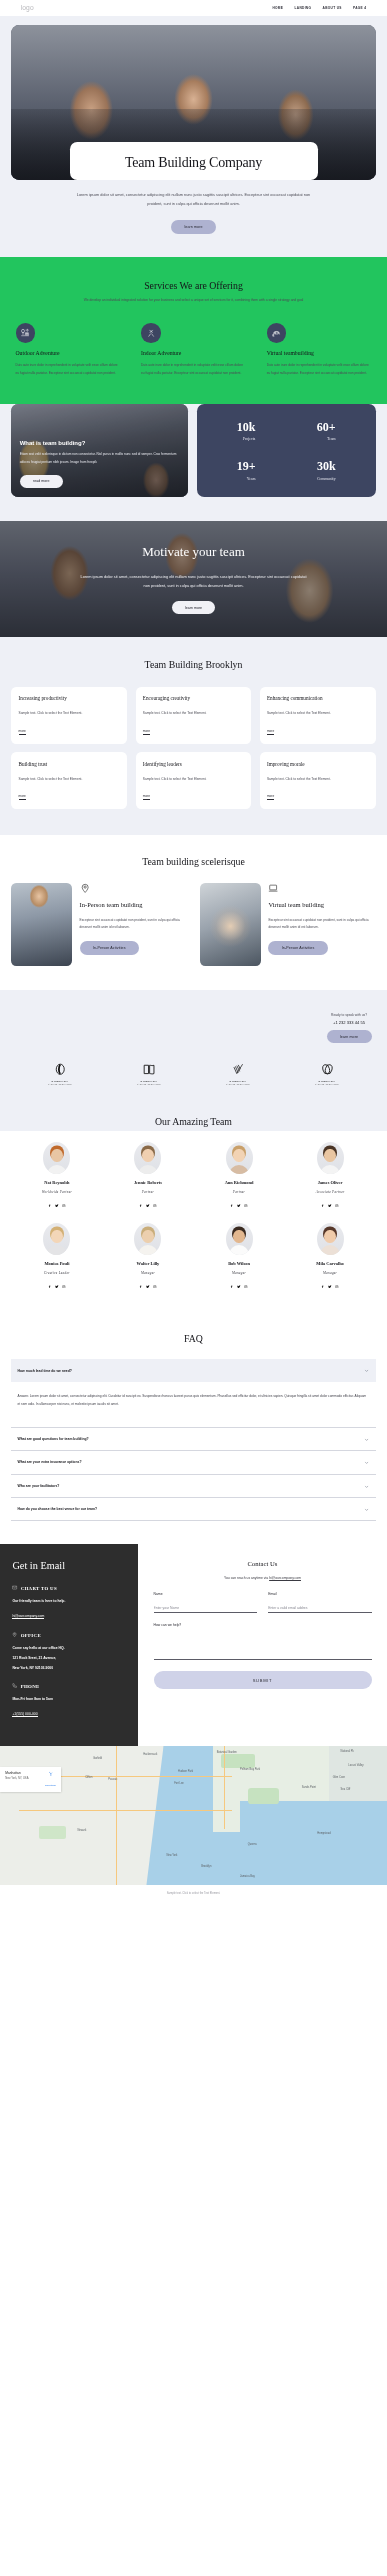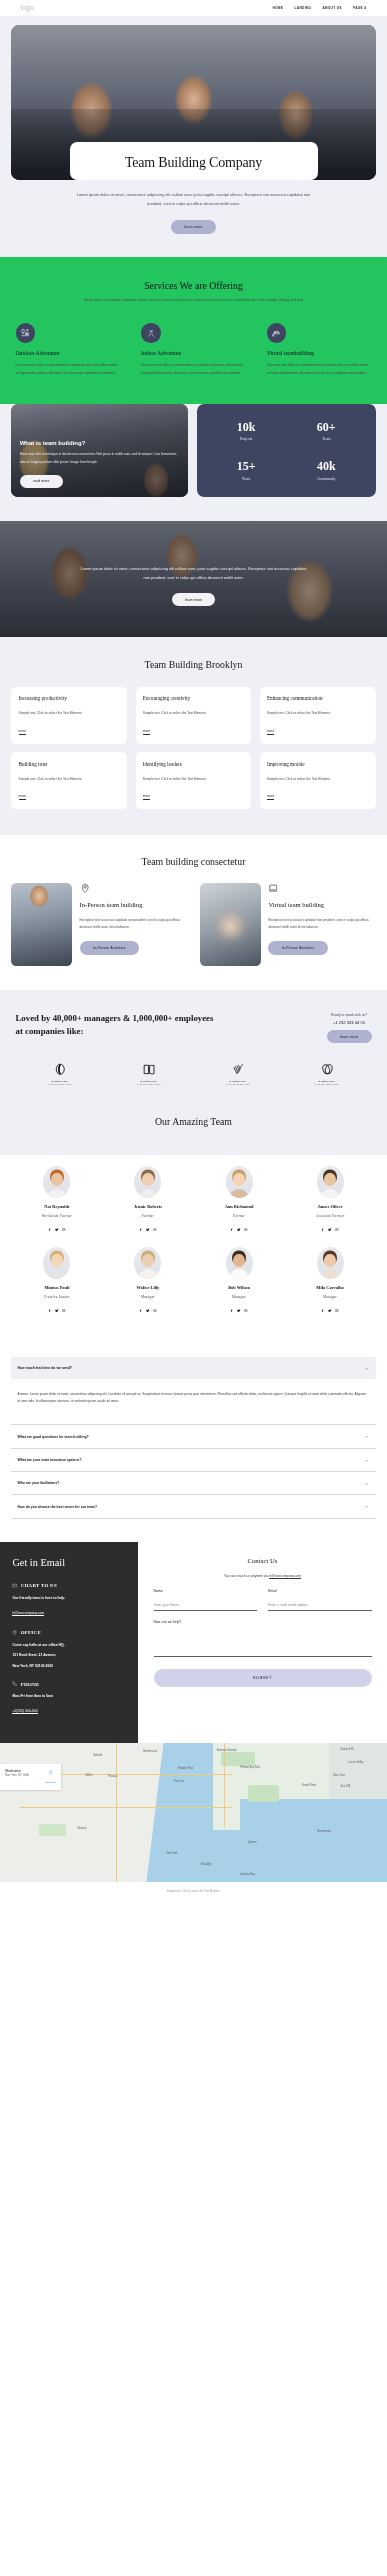--- a/index.html
+++ b/index.html
@@ -203,21 +203,21 @@
   .stats-card {
     flex: 1;
     border-radius: 7.2px;
     background: #3d4561;
     padding: 13.4px 9.3px;
     display: grid;
     grid-template-columns: 1fr 1fr;
     row-gap: 13.4px;
     place-items: center;
   }
-  .stat { text-align: center; }
+  .stat { text-align: right; }
   .stat-num {
     font-family: "Liberation Serif", serif;
     color: #fff;
     font-size: 12px;
     font-weight: 700;
     line-height: 1;
   }
   .stat-lbl {
     font-family: "Liberation Serif", serif;
     color: #e6e7ef;
@@ -372,21 +372,21 @@
   .client svg { width: 14.5px; height: 14.5px; display: block; margin: 0 auto 3.1px auto; }
   .client .cname {
     font-size: 2.4px; letter-spacing: 0.7px; font-weight: 700; color: #111;
   }
   .client .ctag {
     font-size: 1.3px; letter-spacing: 0.6px; color: #333; margin-top: 1px;
   }
 
   
   .team-sec { background: #eef0f6; padding: 10.3px 0 0 0; text-align: center; }
-  .team-sec .sec-title { margin-bottom: 28px; }
+  .team-sec .sec-title { margin-bottom: 4px; }
   .team-wrap { background: #fff; padding: 11.4px 11.4px 20.7px 11.4px; }
   .team-grid {
     display: grid;
     grid-template-columns: repeat(4, 1fr);
     row-gap: 13.4px;
   }
   .tm { text-align: center; }
   .tm-ava {
     width: 27px; height: 32px;
     border-radius: 50%;
@@ -689,34 +689,35 @@
   <div class="stats-card">
     <div class="stat">
       <div class="stat-num">10k</div>
       <div class="stat-lbl">Projects</div>
     </div>
     <div class="stat">
       <div class="stat-num">60+</div>
       <div class="stat-lbl">Team</div>
     </div>
     <div class="stat">
-      <div class="stat-num">15+</div>
+      <div class="stat-num">19+</div>
       <div class="stat-lbl">Years</div>
     </div>
     <div class="stat">
-      <div class="stat-num">40k</div>
+      <div class="stat-num">30k</div>
       <div class="stat-lbl">Community</div>
     </div>
   </div>
 </section>
 
 <section class="motivate">
   <div class="bg"></div>
   <div class="dim"></div>
   <div class="content">
+    <h2 class="mot-title">Motivate your team</h2>
     <p class="mot-text">Lorem ipsum dolor sit amet, consectetur adipiscing elit nullam nunc justo sagittis suscipit ultrices. Excepteur sint occaecat cupidatat non proident, sunt in culpa qui officia deserunt mollit anim.</p>
     <button class="btn-white">learn more</button>
   </div>
 </section>
 
 <section class="benefits">
   <h2 class="sec-title">Team Building Brooklyn</h2>
   <div class="ben-grid">
     <div class="ben-card">
       <div class="ben-title">Increasing productivity</div>
@@ -745,21 +746,21 @@
     </div>
     <div class="ben-card">
       <div class="ben-title">Improving morale</div>
       <div class="ben-text">Sample text. Click to select the Text Element.</div>
       <a class="more-link" href="#">more</a>
     </div>
   </div>
 </section>
 
 <section class="exp-sec">
-  <h2 class="sec-title">Team building consectetur</h2>
+  <h2 class="sec-title">Team building scelerisque</h2>
   <div class="exp-grid">
     <div class="exp-card">
       <div class="exp-img a"></div>
       <div class="exp-body">
         <div class="exp-icon">
           <svg viewBox="0 0 24 24" fill="none" stroke="#111" stroke-width="1.3">
             <path d="M12 22s7-7.2 7-12a7 7 0 1 0-14 0c0 4.8 7 12 7 12z"></path>
             <circle cx="12" cy="9.5" r="2.6"></circle>
           </svg>
         </div>
@@ -780,21 +781,20 @@
         <div class="exp-title">Virtual team building</div>
         <div class="exp-text">Excepteur sint occaecat cupidatat non proident, sunt in culpa qui officia deserunt mollit anim id est laborum.</div>
         <button class="btn-lav">In-Person Activities</button>
       </div>
     </div>
   </div>
 </section>
 
 <section class="loved">
   <div class="loved-top">
-    <h2 class="loved-title">Loved by 40,000+ managers &amp; 1,000,000+ employees at companies like:</h2>
     <div class="loved-right">
       <div class="loved-ready">Ready to speak with us?</div>
       <div class="loved-phone">+1 232 333 44 55</div>
       <button class="btn-lav">learn more</button>
     </div>
   </div>
   <div class="logos">
     <div class="client">
       <svg viewBox="0 0 40 40" fill="none" stroke="#111" stroke-width="2.4">
         <ellipse cx="20" cy="20" rx="11" ry="14"></ellipse>
@@ -1002,20 +1002,21 @@
                 <circle cx="12" cy="12" r="4"></circle>
                 <circle cx="17.5" cy="6.5" r="1.2" fill="#111" stroke="none"></circle>
               </svg></a>
           </div>
         </div>
       </div>
   </div>
 </section>
 
 <section class="faq-sec">
+  <h2 class="sec-title">FAQ</h2>
   <div id="faq-list">
       <div class="faq-item">
         <div class="faq-q open">
           <div class="faq-qt">How much lead time do we need?</div>
           <div class="chev"><svg viewBox="0 0 24 24" fill="none" stroke="#5a6272" stroke-width="2">
               <path d="M5 9l7 7 7-7"></path>
             </svg></div>
         </div>
         <div class="faq-a">Answer. Lorem ipsum dolor sit amet, consectetur adipiscing elit. Curabitur id suscipit ex. Suspendisse rhoncus laoreet purus quis elementum. Phasellus sed efficitur dolor, et ultricies sapien. Quisque fringilla sit amet dolor commodo efficitur. Aliquam et sem odio. In ullamcorper nisi nunc, et molestie ipsum iaculis sit amet.</div>
       </div>

